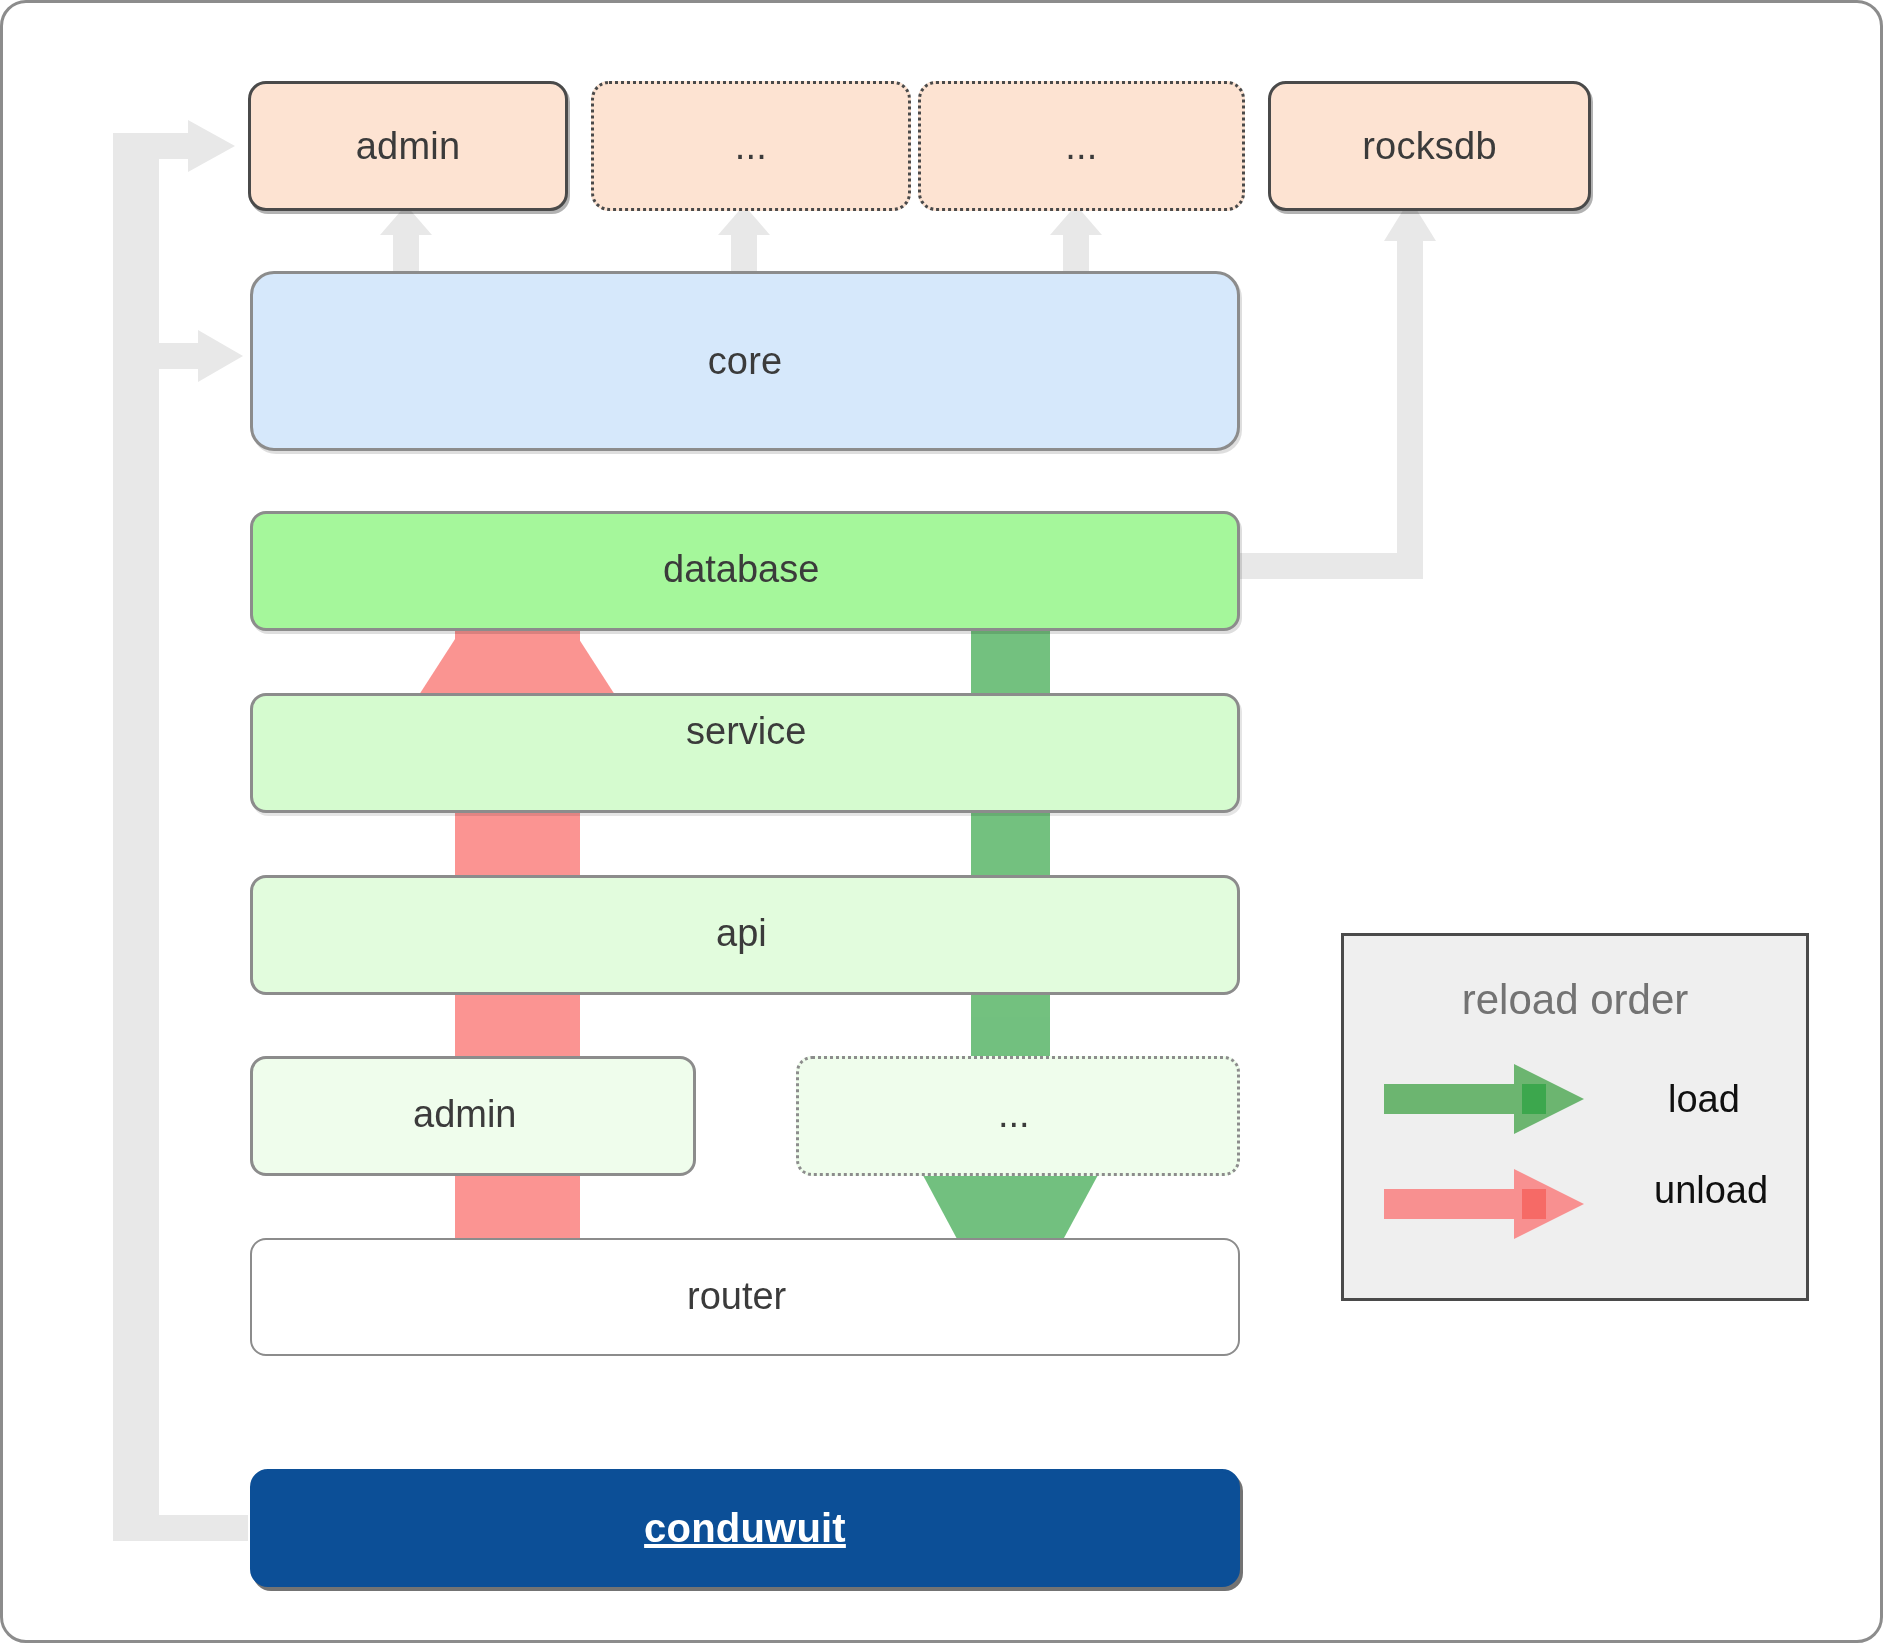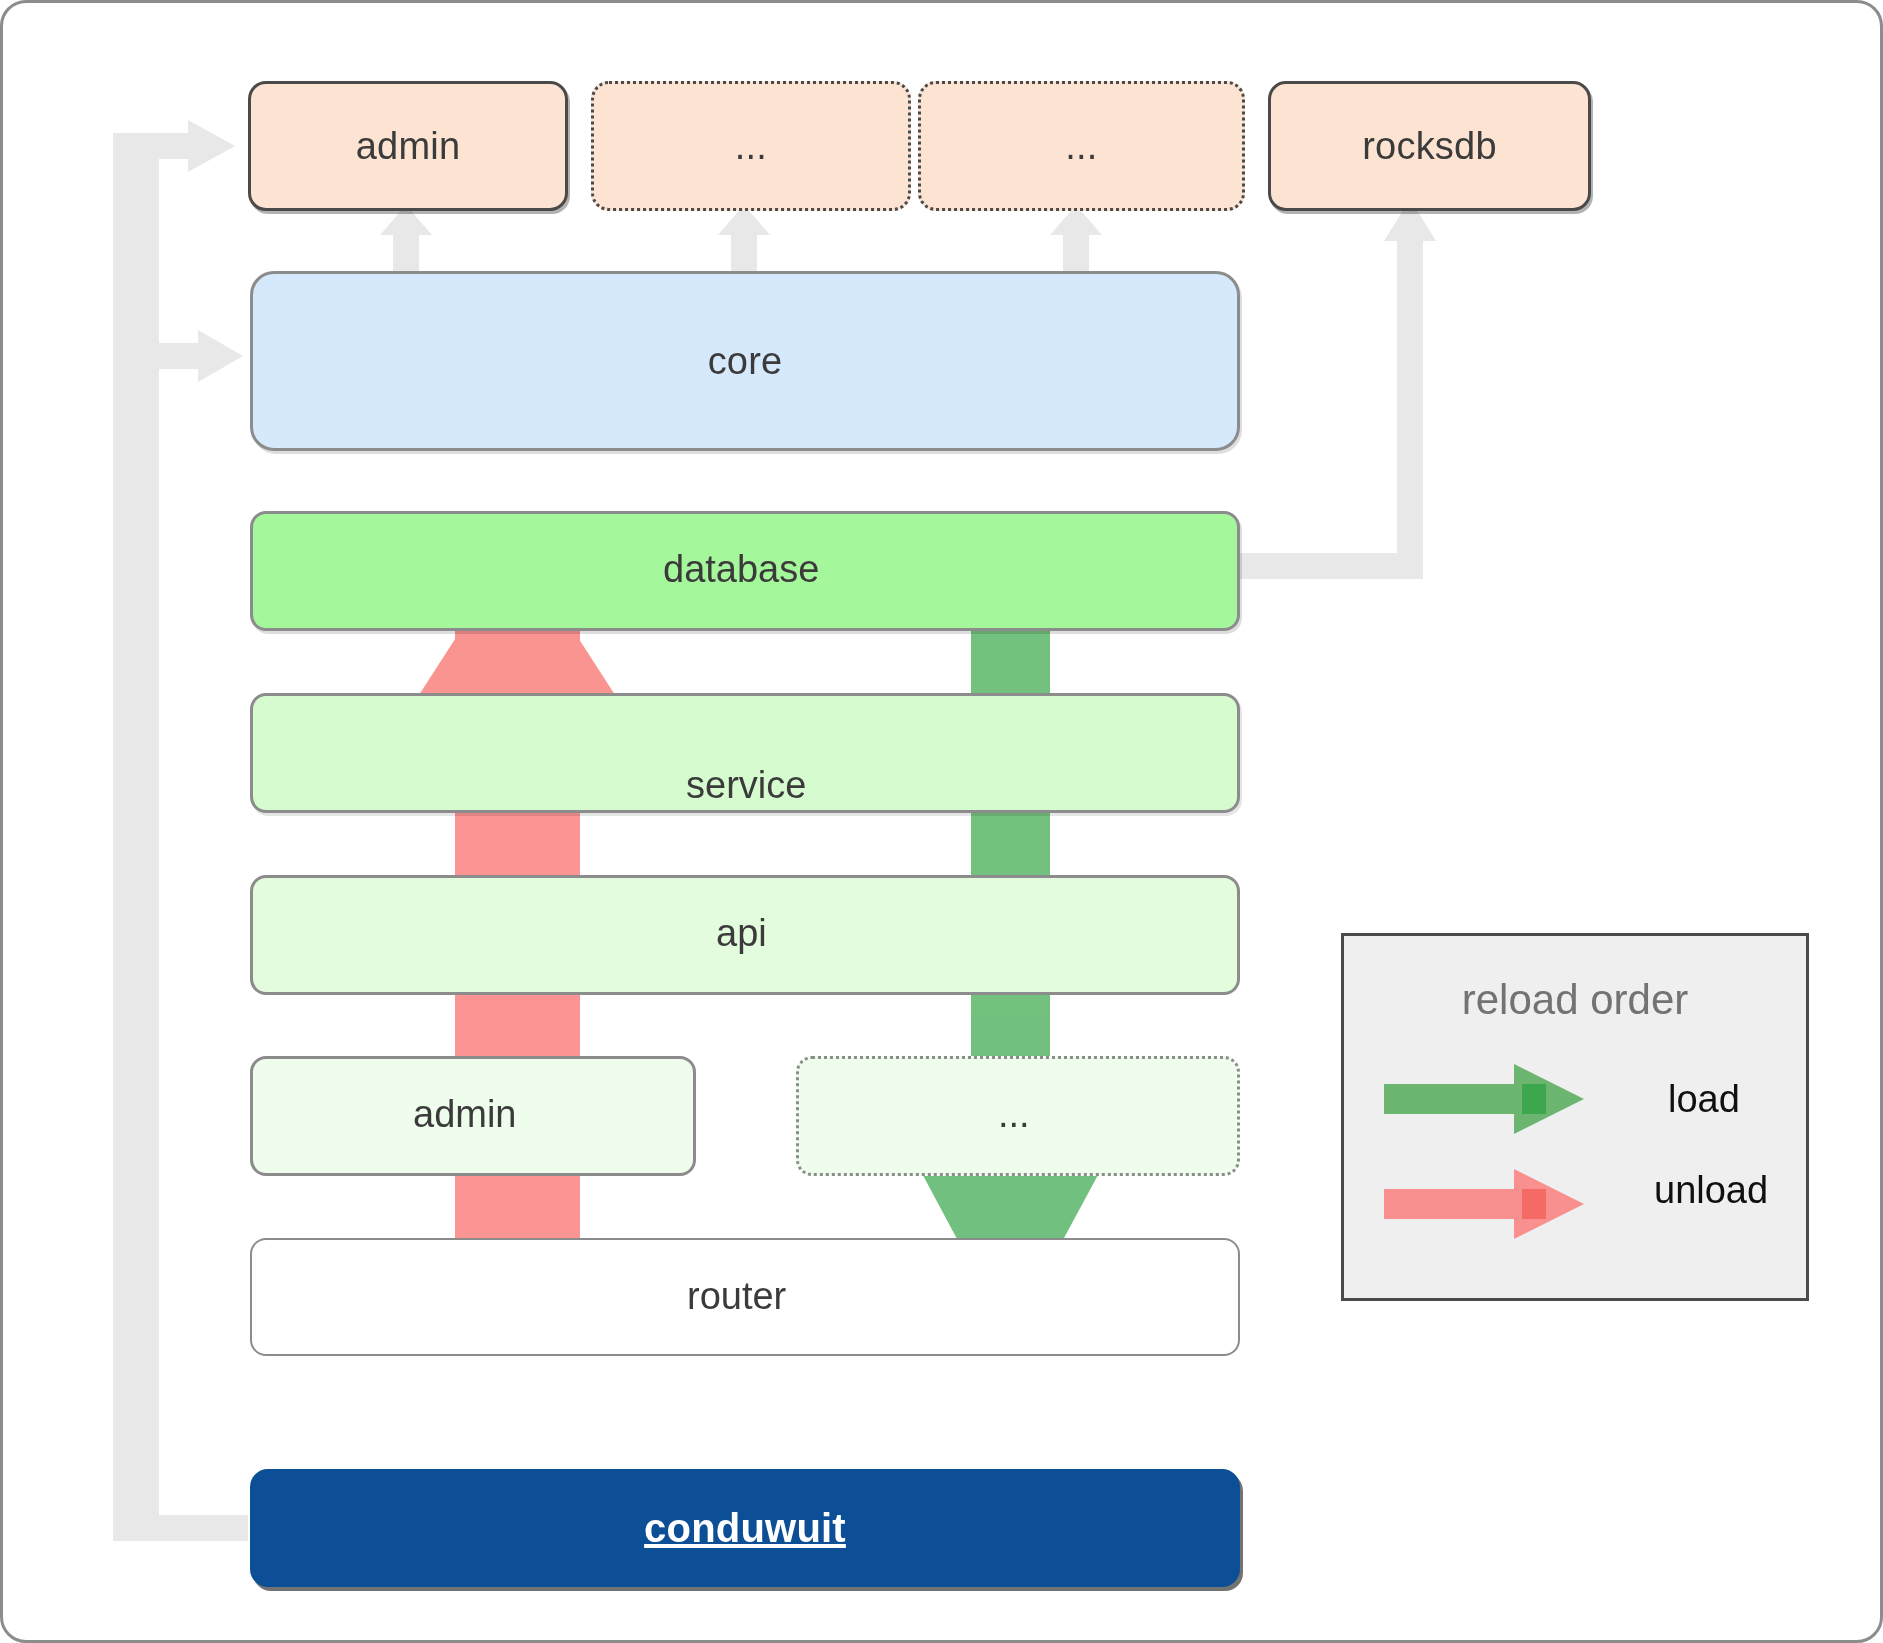--- a/index.html
+++ b/index.html
@@ -223,21 +223,21 @@
   </div>
 
   <div class="node node-plain" style="left:247px; top:1235px; width:990px; height:118px;">
   </div>
 
   <div class="node node-app" style="left:247px; top:1466px; width:990px; height:118px;">
     <span>conduwuit</span>
   </div>
 
   <div class="overlay-text" style="left:660px; top:545px;">database</div>
-  <div class="overlay-text" style="left:683px; top:761px;text-align:center;">service</div>
+  <div class="overlay-text" style="left:683px; top:707px;text-align:center;">service</div>
   <div class="overlay-text" style="left:713px; top:909px;">api</div>
   <div class="overlay-text" style="left:410px; top:1090px;">admin</div>
   <div class="overlay-text" style="left:995px; top:1090px;">...</div>
   <div class="overlay-text" style="left:684px; top:1272px;">router</div>
 
   <div class="legend">
     <div class="legend-title">reload order</div>
 
     <svg width="468" height="368" style="position:absolute;left:0;top:0;" viewBox="0 0 468 368">
       <g opacity="0.85">

